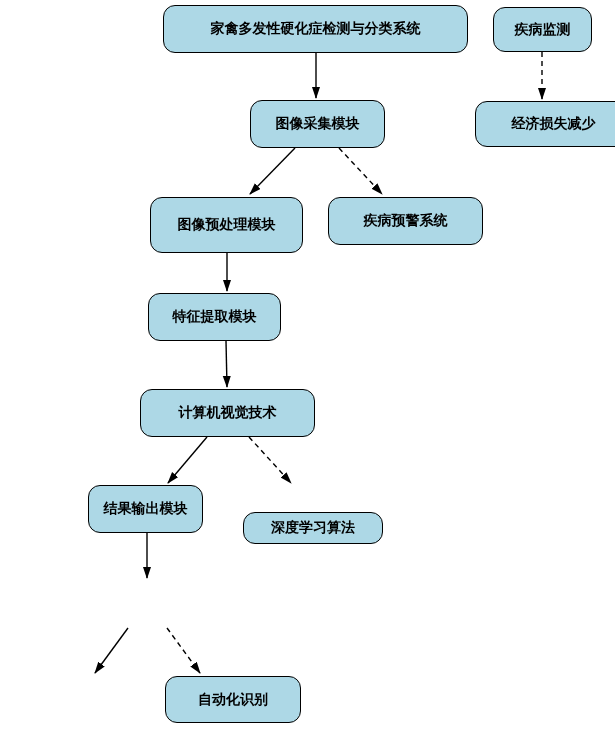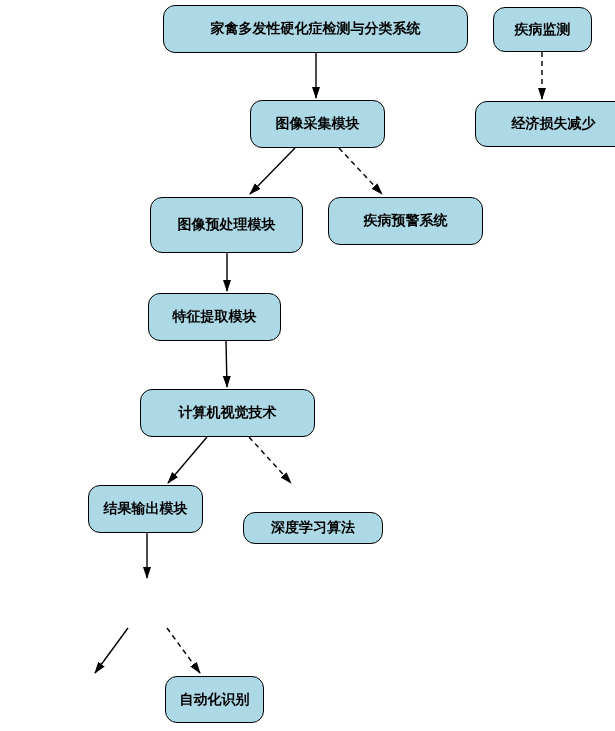--- a/index.html
+++ b/index.html
@@ -108,17 +108,17 @@
   <div class="node" style="left:88px;top:485px;width:115px;height:48px">
     <span class="node-label">结果输出模块</span>
   </div>
 
   <div class="node" style="left:243px;top:512px;width:140px;height:32px">
     <span class="node-label">深度学习算法</span>
   </div>
 
 
 
-  <div class="node" style="left:165px;top:676px;width:99px;height:47px">
+  <div class="node" style="left:165px;top:676px;width:136px;height:47px">
     <span class="node-label">自动化识别</span>
   </div>
 
 </div>
 
 </body></html>

